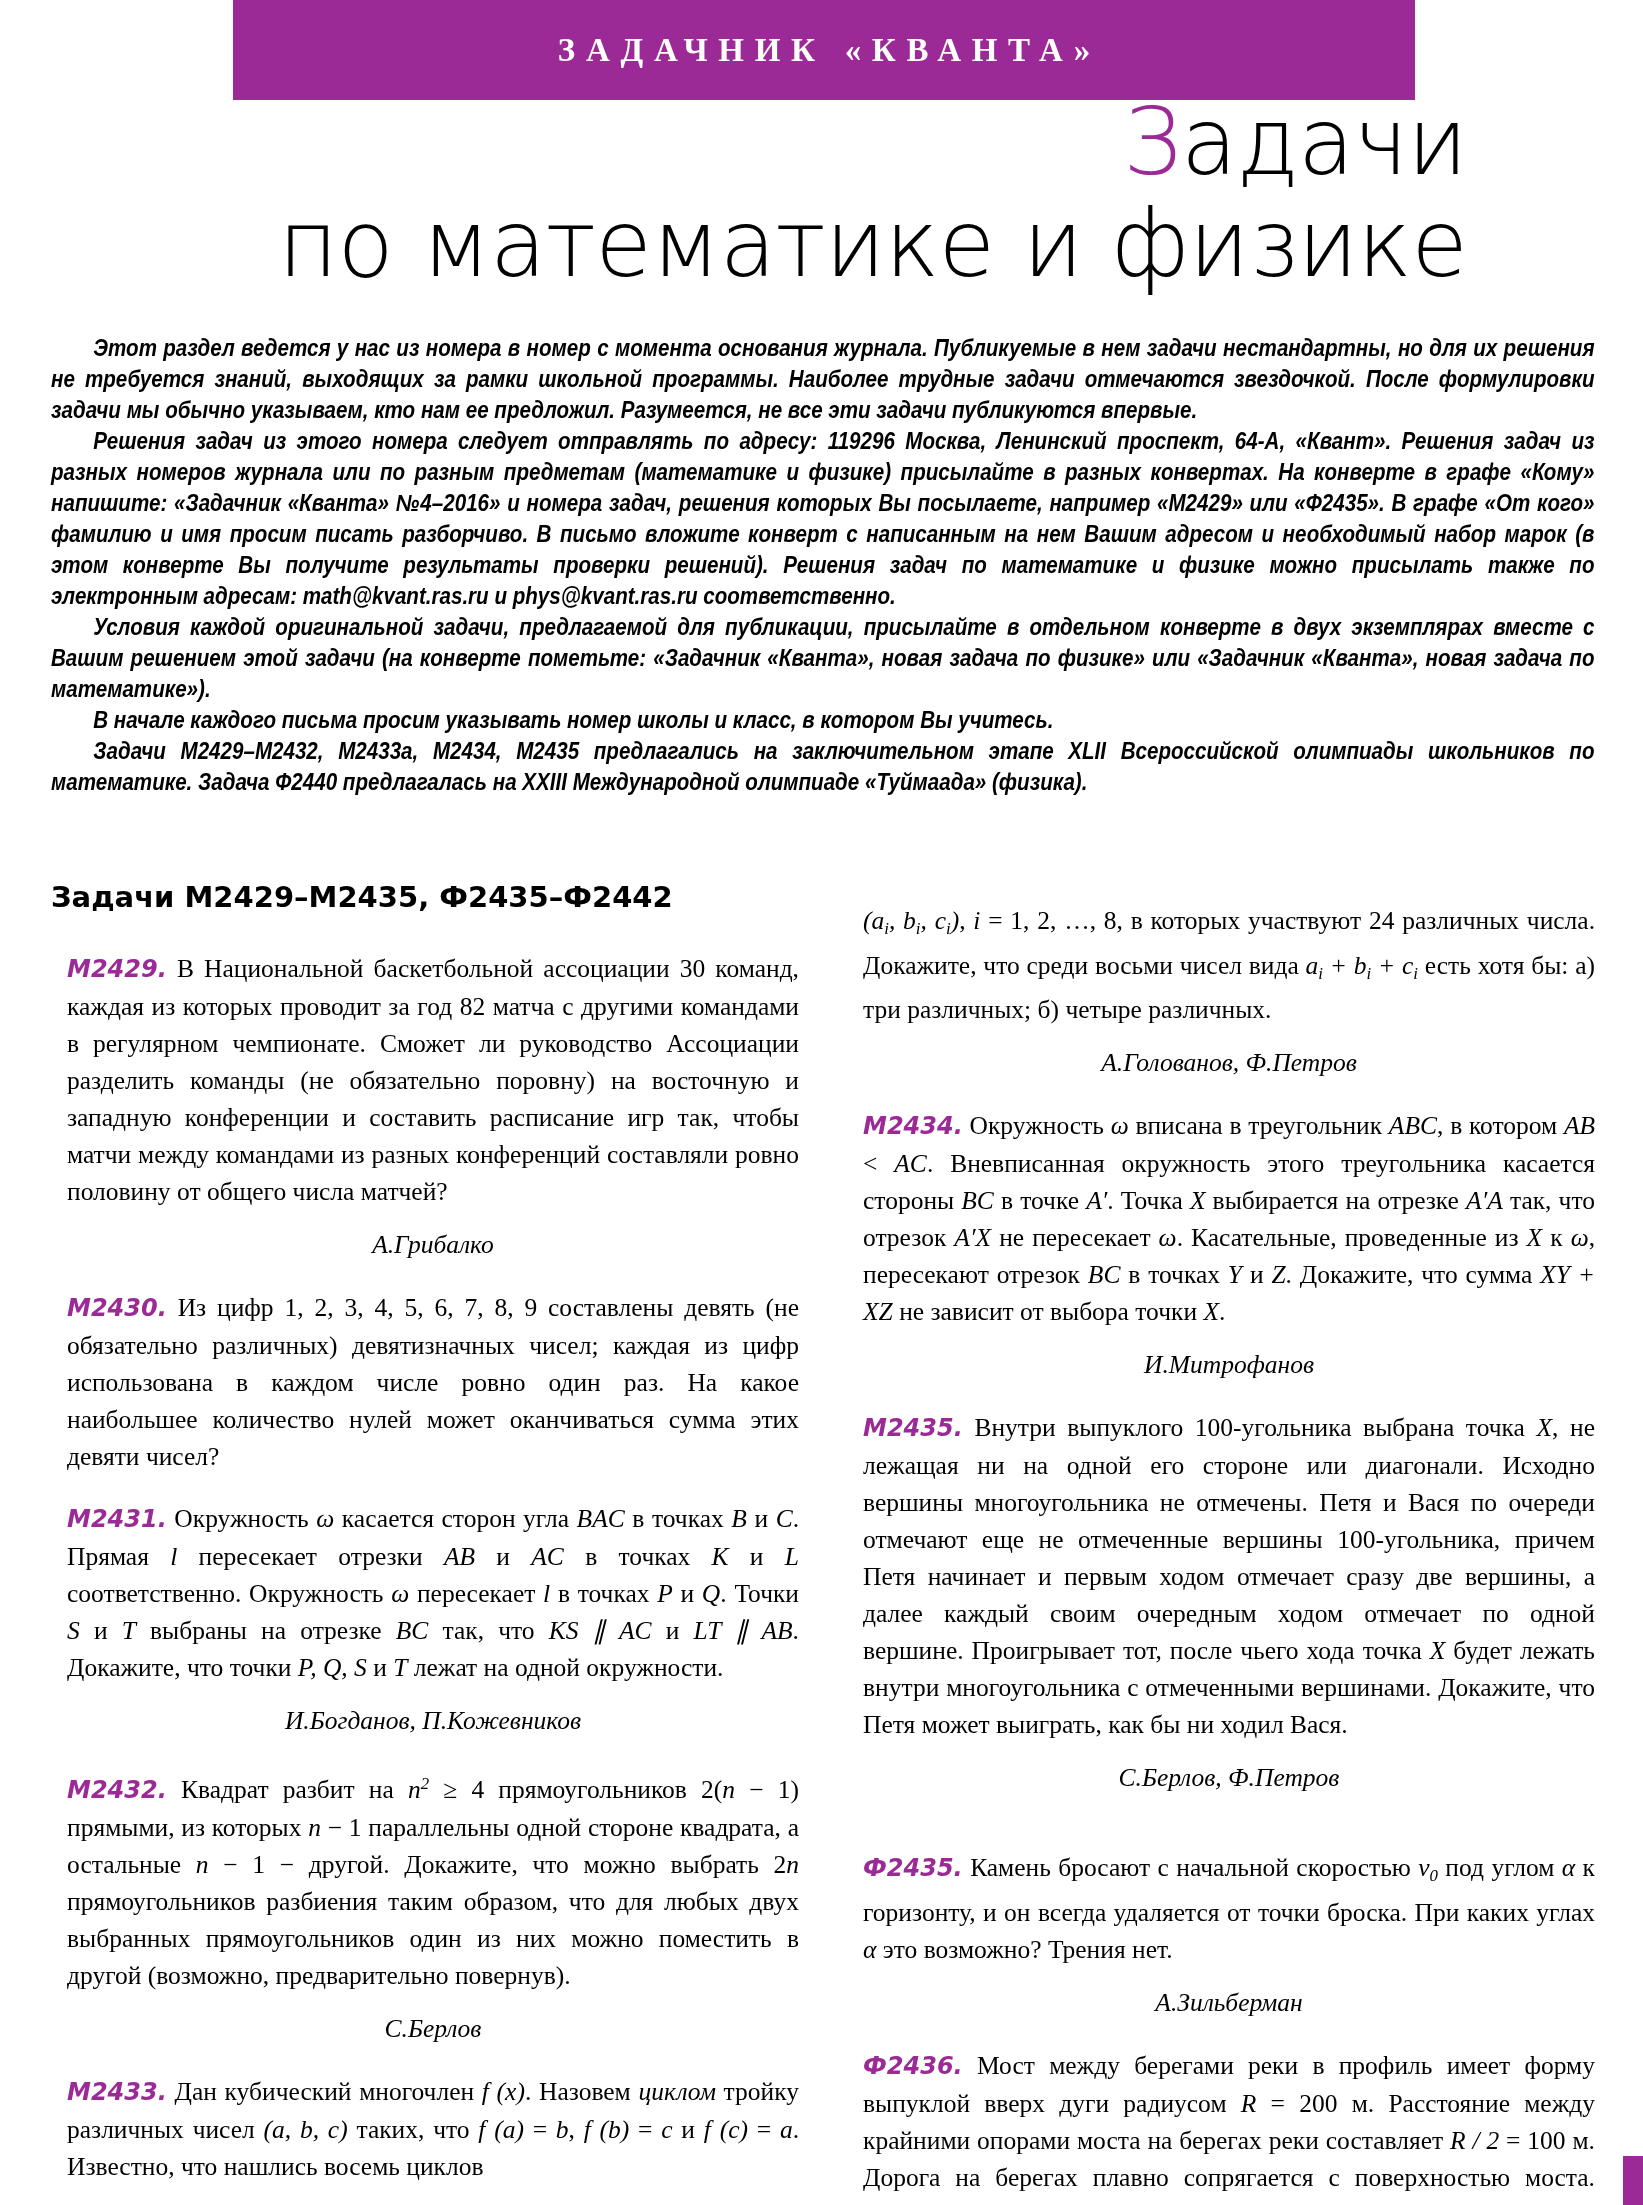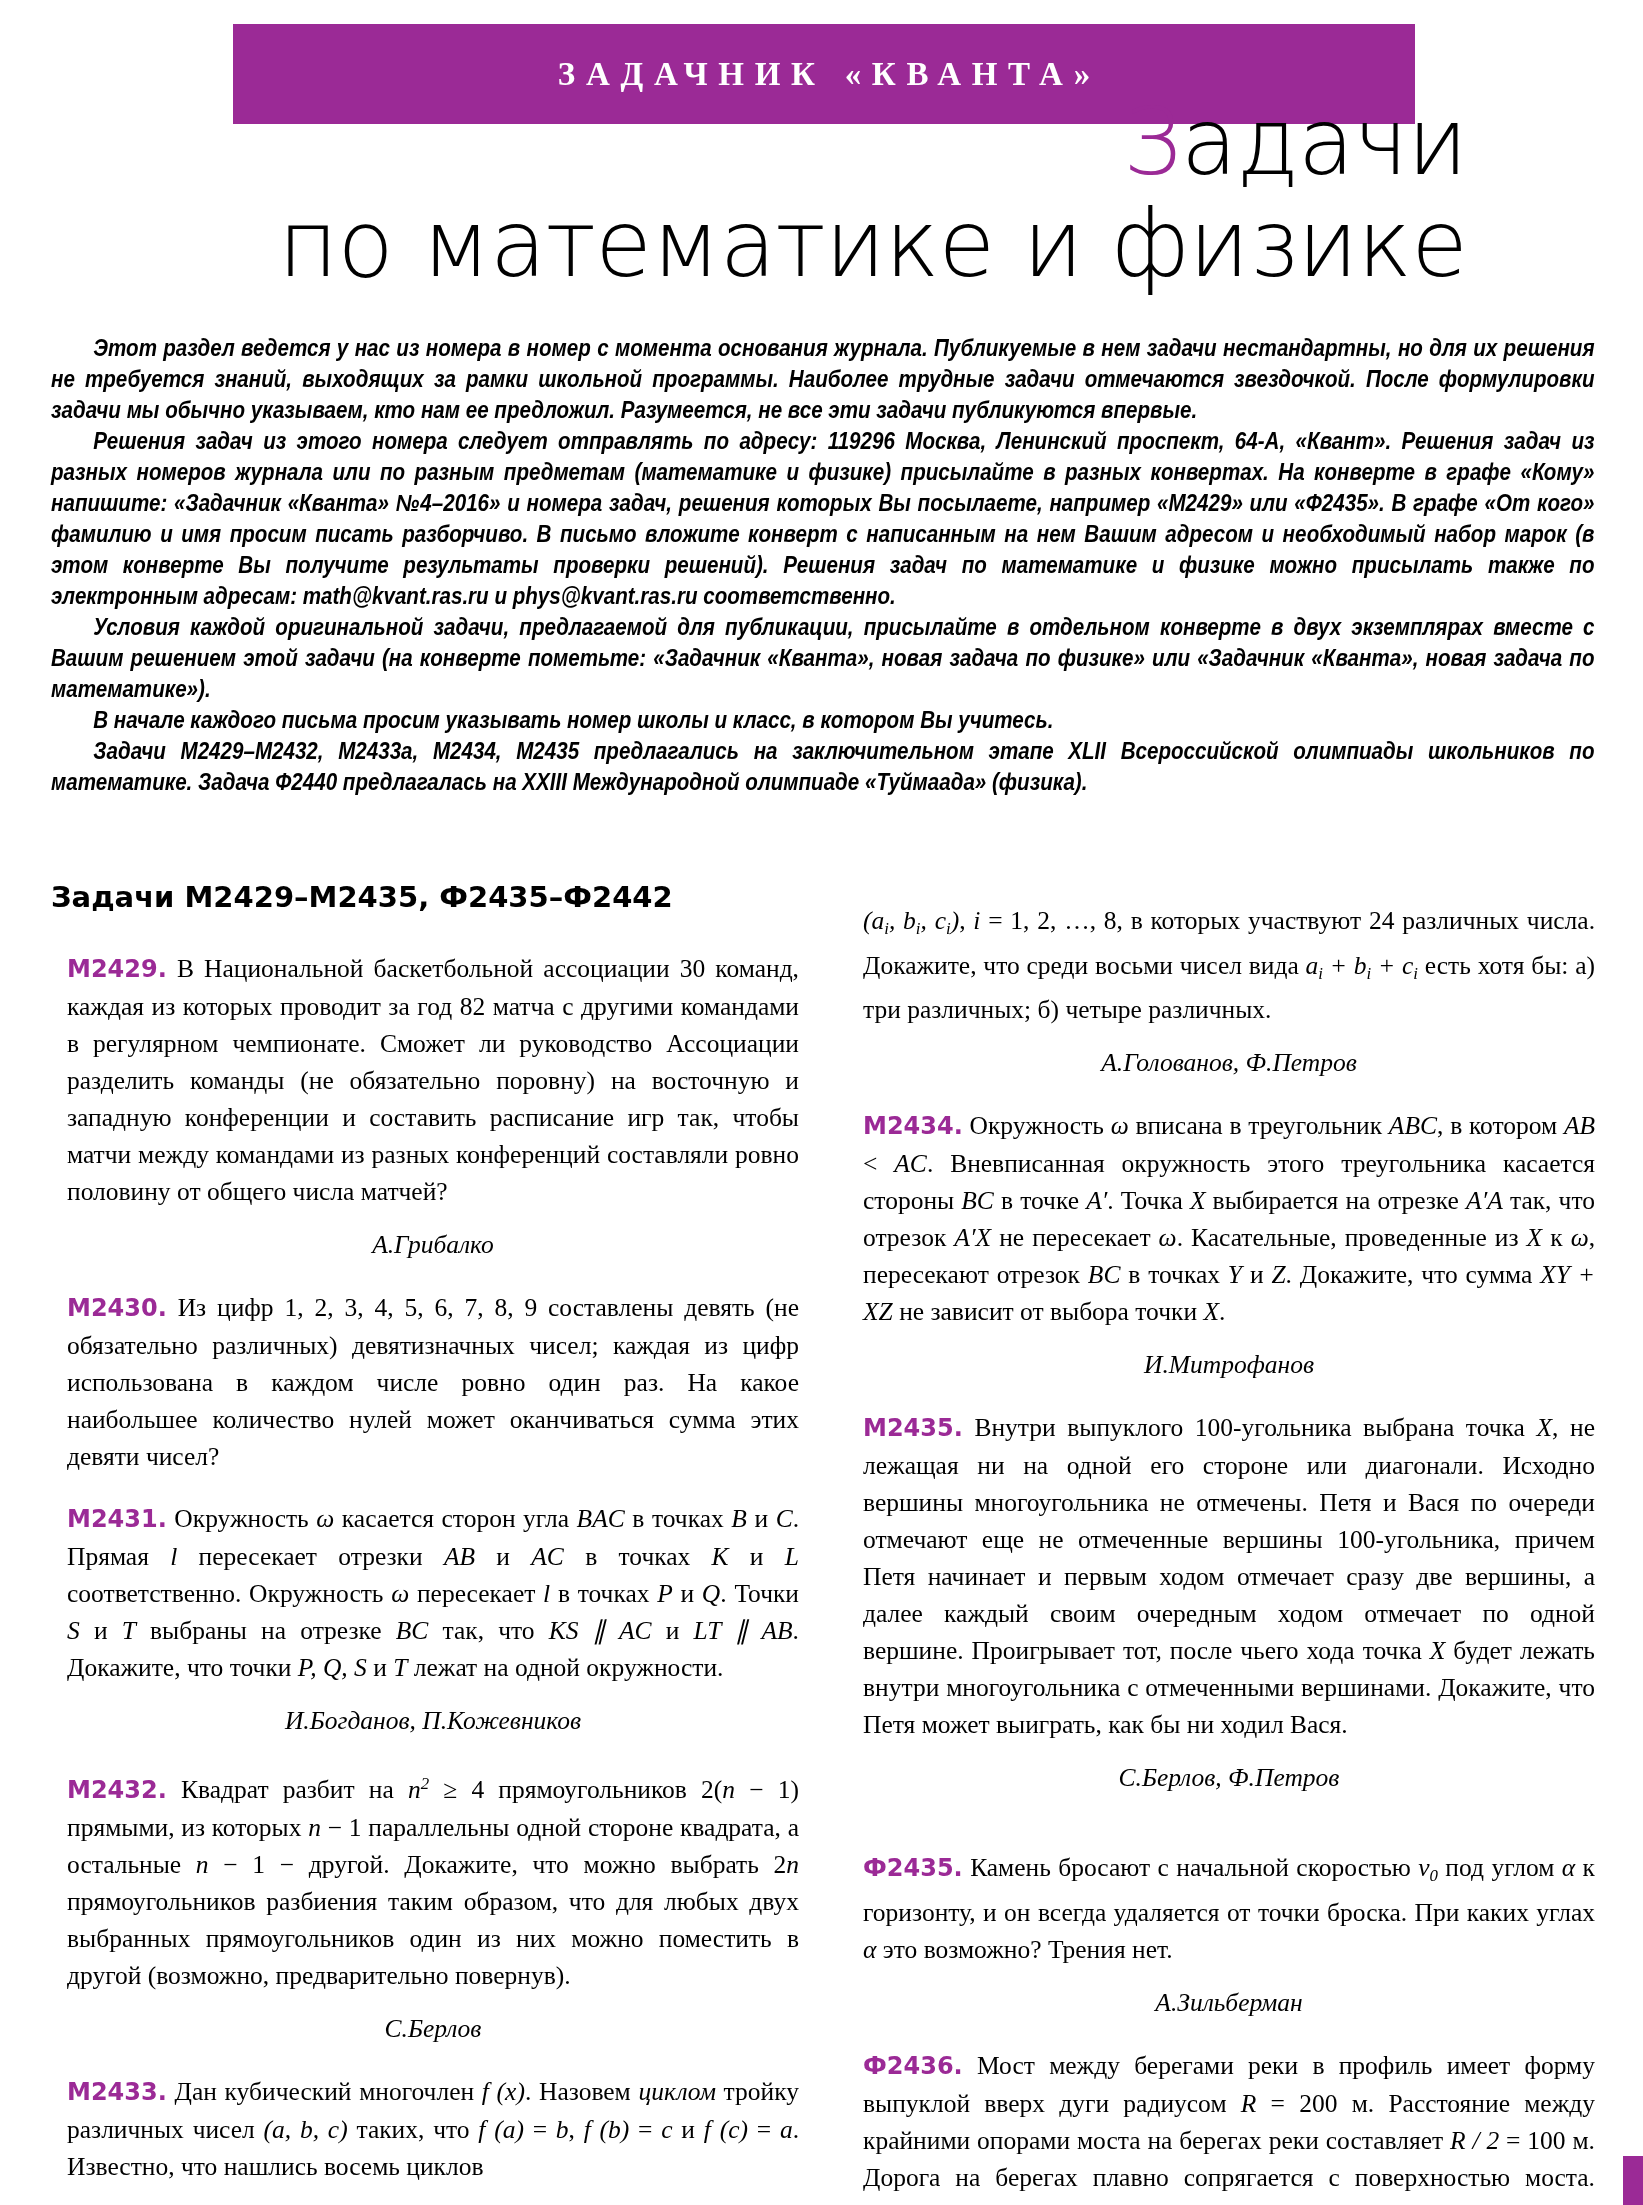--- a/index.html
+++ b/index.html
@@ -16,21 +16,20 @@
   }
 
   
   .masthead-bar {
     position: absolute;
     left: 233px;
     top: 0px;
     width: 1182px;
     height: 100px;
     background: #9B2A96;
-    margin-top: 24px;
   }
   .masthead-bar .rubric {
     color: #ffffff;
     font-family: "Liberation Serif", serif;
     font-weight: 700;
     font-size: 33px;
     letter-spacing: 10.7px;
     text-align: center;
     line-height: 100px;
     padding-left: 10.7px;
@@ -103,20 +102,21 @@
     letter-spacing: 0px;
   }
 
   .prob { margin: 0 0 5px 0; }
   .prob + .prob { margin-top: 25px; }
   .prob-num {
     font-family: "DejaVu Sans", sans-serif;
     font-weight: 700;
     font-size: 24px;
     color: #9B2A96;
+    font-style: italic;
   }
   .author {
     text-align: center;
     font-style: italic;
     font-size: 25.5px;
     line-height: 38px;
     margin: 1.6px 0 0 0;
   }
   .cont { margin: 16px; }
   i.v { font-style: italic; }

